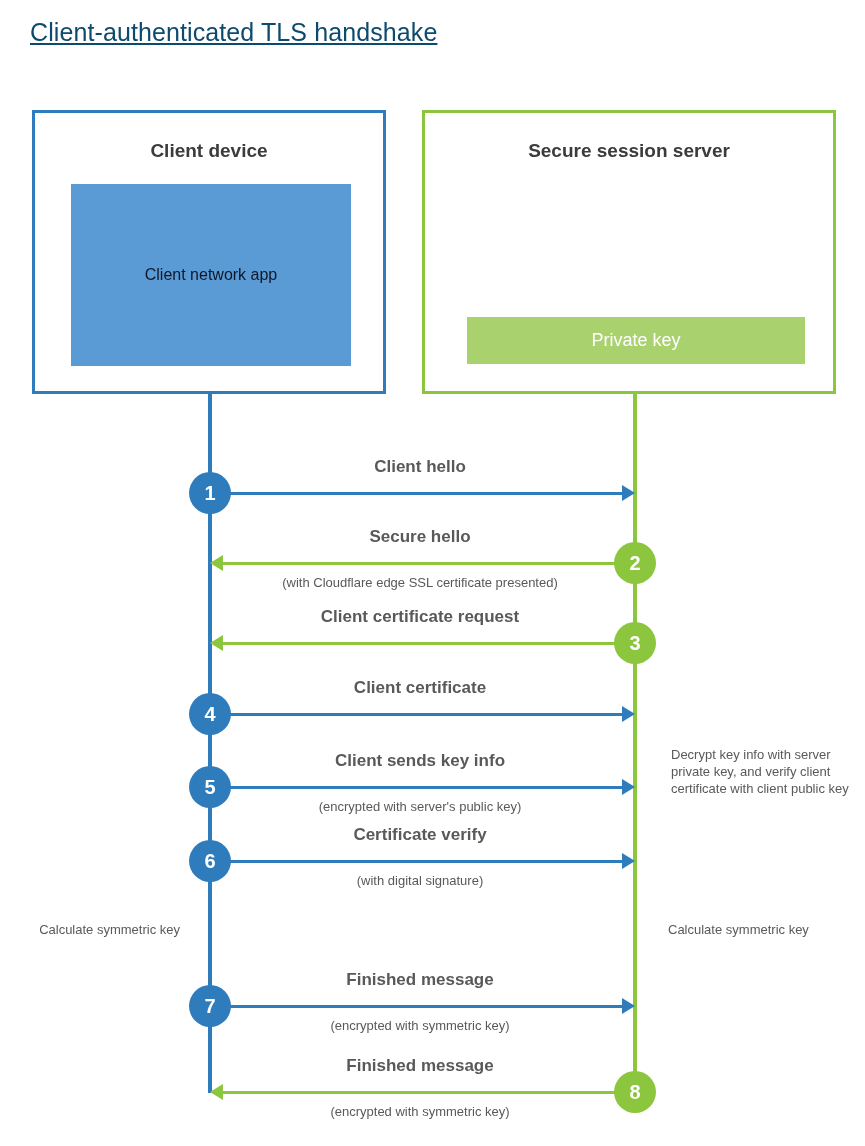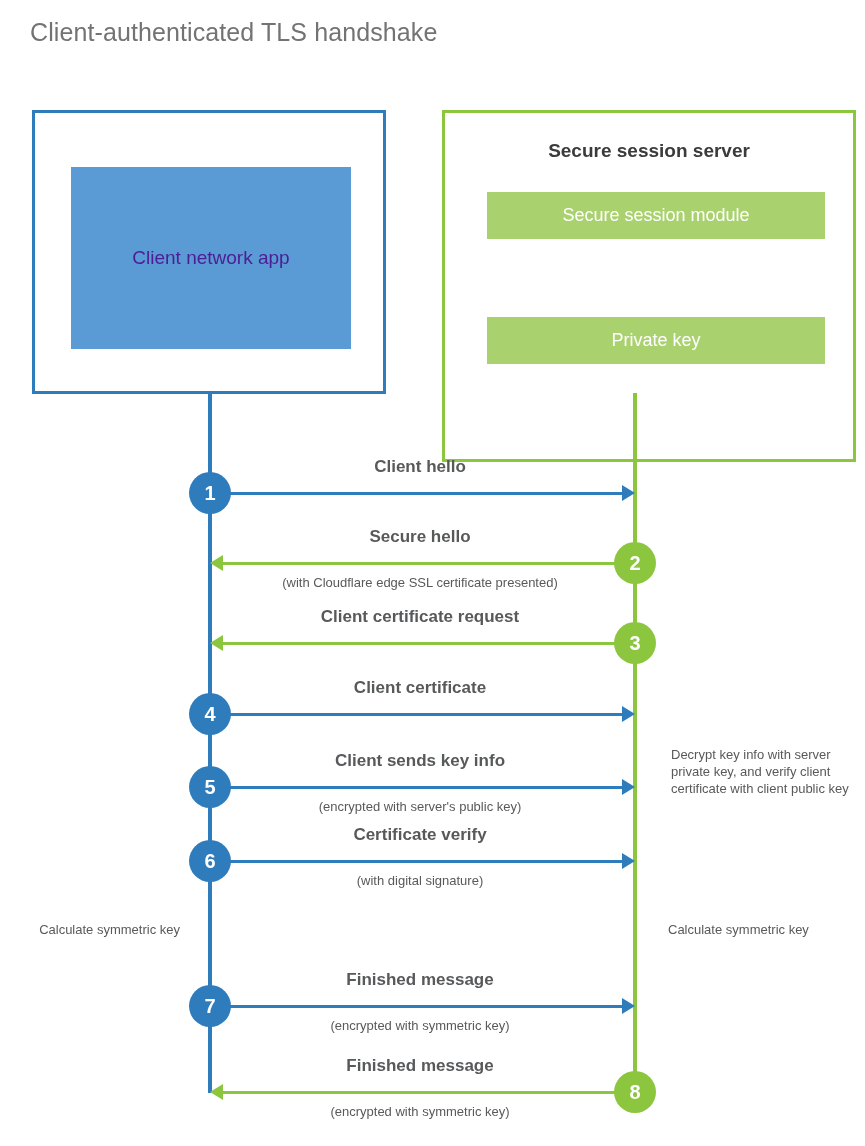--- a/index.html
+++ b/index.html
@@ -14,65 +14,66 @@
     font-family: "Liberation Sans", "DejaVu Sans", sans-serif;
     overflow: hidden;
   }
 
   #page-title {
     position: absolute;
     left: 30px;
     top: 18px;
     font-size: 25px;
     font-weight: 400;
-    color: #737373;
+    color: #0c4a6e;
     letter-spacing: 0.1px;
     white-space: nowrap;
+    text-decoration: underline;
   }
 
   
   .party-box {
     position: absolute;
     background: #ffffff;
     box-sizing: border-box;
   }
   #client-box {
     left: 32px;
     top: 110px;
     width: 354px;
     height: 284px;
     border: 3px solid #2f7cbd;
   }
   #server-box {
-    left: 442px;
+    left: 422px;
     top: 110px;
     width: 414px;
-    height: 352px;
+    height: 284px;
     border: 3px solid #8cc63e;
   }
   .party-title {
     position: absolute;
     left: 0;
     right: 0;
     top: 27px;
     text-align: center;
     font-size: 19px;
     font-weight: bold;
     color: #3b3b3b;
   }
 
   #client-app {
     position: absolute;
     left: 36px;
-    top: 54px;
+    top: 71px;
     width: 280px;
     height: 182px;
     background: #5b9bd5;
-    color: #4c1d95;
-    font-size: 19px;
+    color: #0f172a;
+    font-size: 16px;
     line-height: 26px;
     display: flex;
     align-items: center;
     justify-content: center;
     text-align: center;
   }
 
   .server-bar {
     position: absolute;
     left: 42px;
@@ -203,26 +204,26 @@
     width: 170px;
     text-align: left;
   }
 </style>
 </head>
 <body>
 
 <div id="page-title">Client-authenticated TLS handshake</div>
 
 <div class="party-box" id="client-box">
+  <div class="party-title">Client device</div>
   <div id="client-app">Client network app</div>
 </div>
 
 <div class="party-box" id="server-box">
   <div class="party-title">Secure session server</div>
-  <div class="server-bar" id="server-bar-0">Secure session module</div>
   <div class="server-bar" id="server-bar-2">Private key</div>
 </div>
 
 <div class="lifeline" id="client-lifeline"></div>
 <div class="lifeline" id="server-lifeline"></div>
 
 <div id="messages-layer">
     <div class="msg" style="top: 493px;">
       <div class="msg-line blue"></div>
       <div class="arrowhead right"></div>

